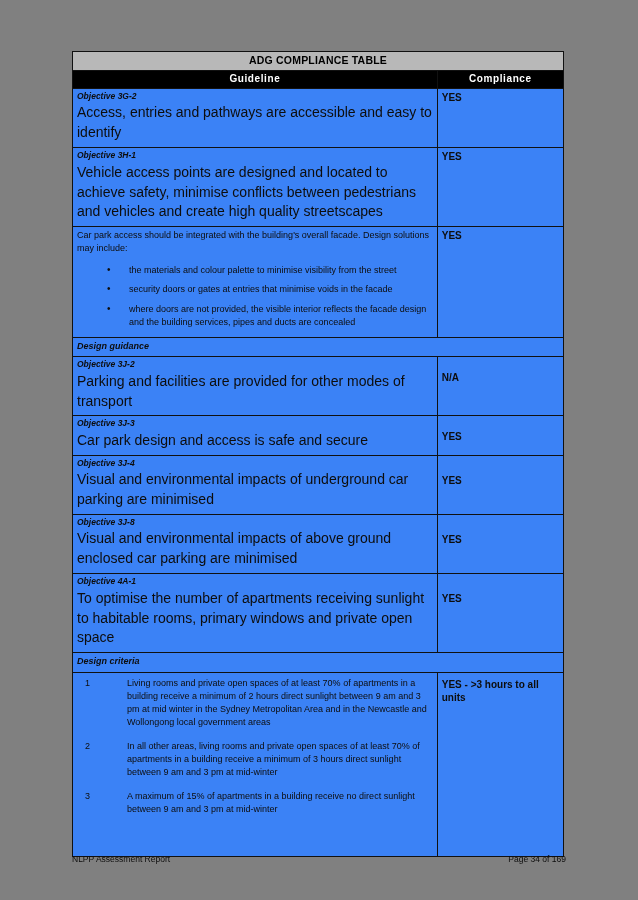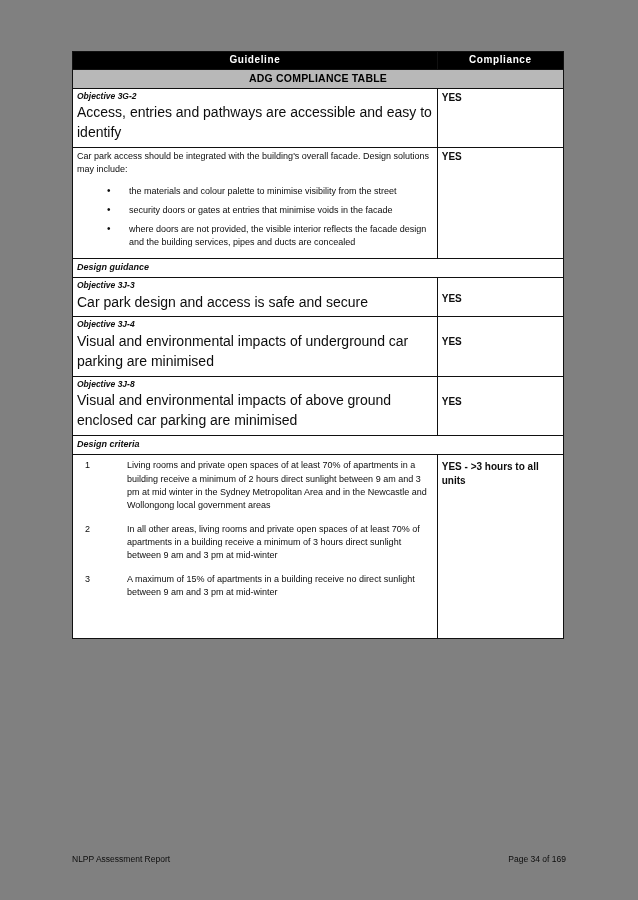--- a/index.html
+++ b/index.html
@@ -25,21 +25,21 @@
   .doc-table {
     position: absolute;
     left: 72px;
     top: 51px;
     width: 492px;
     border-collapse: collapse;
     table-layout: fixed;
   }
   .doc-table td, .doc-table th {
     border: 1px solid #111;
-    background: #ffffff;
+    background: #3b82f6;
     vertical-align: top;
     padding: 2px 4px 4px 4px;
   }
   
   .title-cell {
     background: #b8b8b8 !important;
     text-align: center;
     font-weight: bold;
     font-size: 10.5px;
     letter-spacing: .2px;
@@ -160,55 +160,69 @@
 <div class="page">
 
   <table class="doc-table">
     <colgroup>
       <col class="col-guideline">
       <col class="col-compliance">
     </colgroup>
     <tbody>
 
       <tr>
+        <td class="title-cell" colspan="2">ADG COMPLIANCE TABLE</td>
+      </tr>
+
+      <tr>
         <th class="colhead">Guideline</th>
         <th class="colhead">Compliance</th>
-      </tr>
-
-      <tr>
-        <td class="title-cell" colspan="2">ADG COMPLIANCE TABLE</td>
       </tr>
 
       <tr>
         <td style="height:36px;">
           <p class="obj-label">Objective 3G-2</p>
           <p class="obj-text">Access, entries and pathways are accessible and easy to identify</p>
         </td>
         <td class="compliance-cell">YES</td>
       </tr>
 
+      <tr>
+        <td style="height:62px;">
+          <p class="obj-label">Objective 3H-1</p>
+          <p class="obj-text">Vehicle access points are designed and located to achieve safety, minimise conflicts between pedestrians and vehicles and create high quality streetscapes</p>
+        </td>
+        <td class="compliance-cell">YES</td>
+      </tr>
 
       <tr>
         <td>
           <p class="guid-body">Car park access should be integrated with the building's overall facade. Design solutions may include:</p>
           <ul class="bullets">
             <li>the materials and colour palette to minimise visibility from the street</li>
             <li>security doors or gates at entries that minimise voids in the facade</li>
             <li>where doors are not provided, the visible interior reflects the facade design and the building services, pipes and ducts are concealed</li>
           </ul>
         </td>
         <td class="compliance-cell">YES</td>
       </tr>
 
       <tr>
         <td class="full-row-cell" colspan="2">
           <p class="section-label">Design guidance</p>
         </td>
       </tr>
 
+      <tr>
+        <td style="height:30px;">
+          <p class="obj-label">Objective 3J-2</p>
+          <p class="obj-text">Parking and facilities are provided for other modes of transport</p>
+        </td>
+        <td class="compliance-cell cell-pad-tall" style="padding-top:14px;">N/A</td>
+      </tr>
 
       <tr>
         <td style="height:30px;">
           <p class="obj-label">Objective 3J-3</p>
           <p class="obj-text">Car park design and access is safe and secure</p>
         </td>
         <td class="compliance-cell" style="padding-top:14px;">YES</td>
       </tr>
 
       <tr>
@@ -220,20 +234,27 @@
       </tr>
 
       <tr>
         <td style="height:43px;">
           <p class="obj-label">Objective 3J-8</p>
           <p class="obj-text">Visual and environmental impacts of above ground enclosed car parking are minimised</p>
         </td>
         <td class="compliance-cell" style="padding-top:18px;">YES</td>
       </tr>
 
+      <tr>
+        <td style="height:43px;">
+          <p class="obj-label">Objective 4A-1</p>
+          <p class="obj-text">To optimise the number of apartments receiving sunlight to habitable rooms, primary windows and private open space</p>
+        </td>
+        <td class="compliance-cell" style="padding-top:18px;">YES</td>
+      </tr>
 
       <tr>
         <td class="full-row-cell" colspan="2">
           <p class="section-label">Design criteria</p>
         </td>
       </tr>
 
       <tr>
         <td style="padding-top:4px; height:175px;">
           <table class="criteria">

